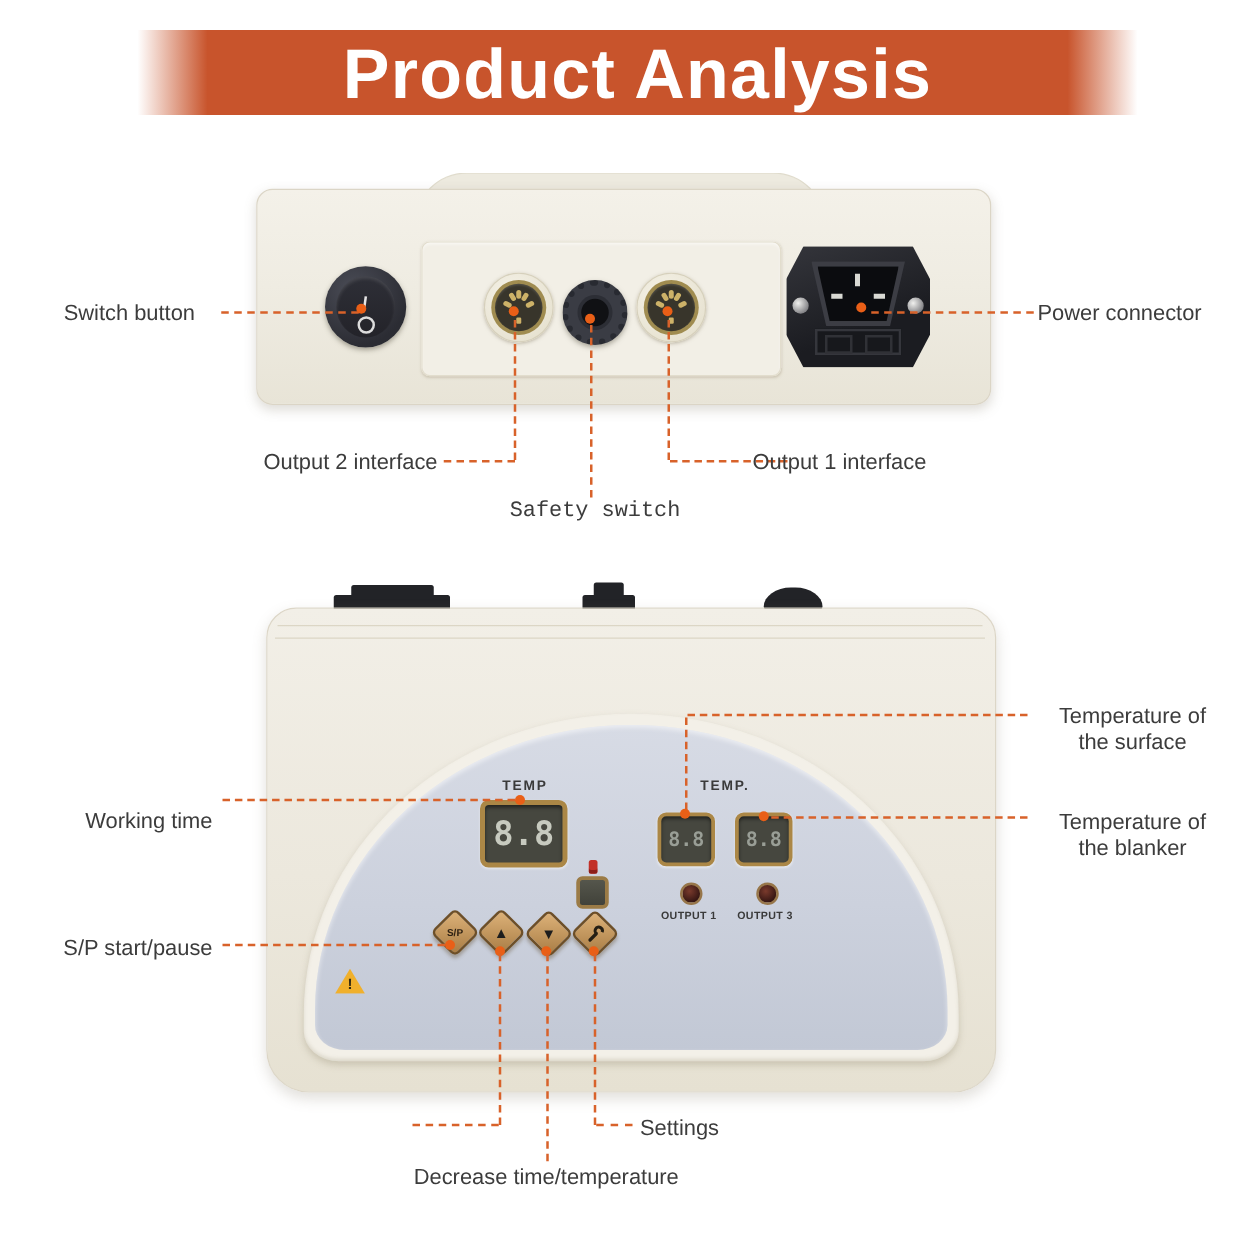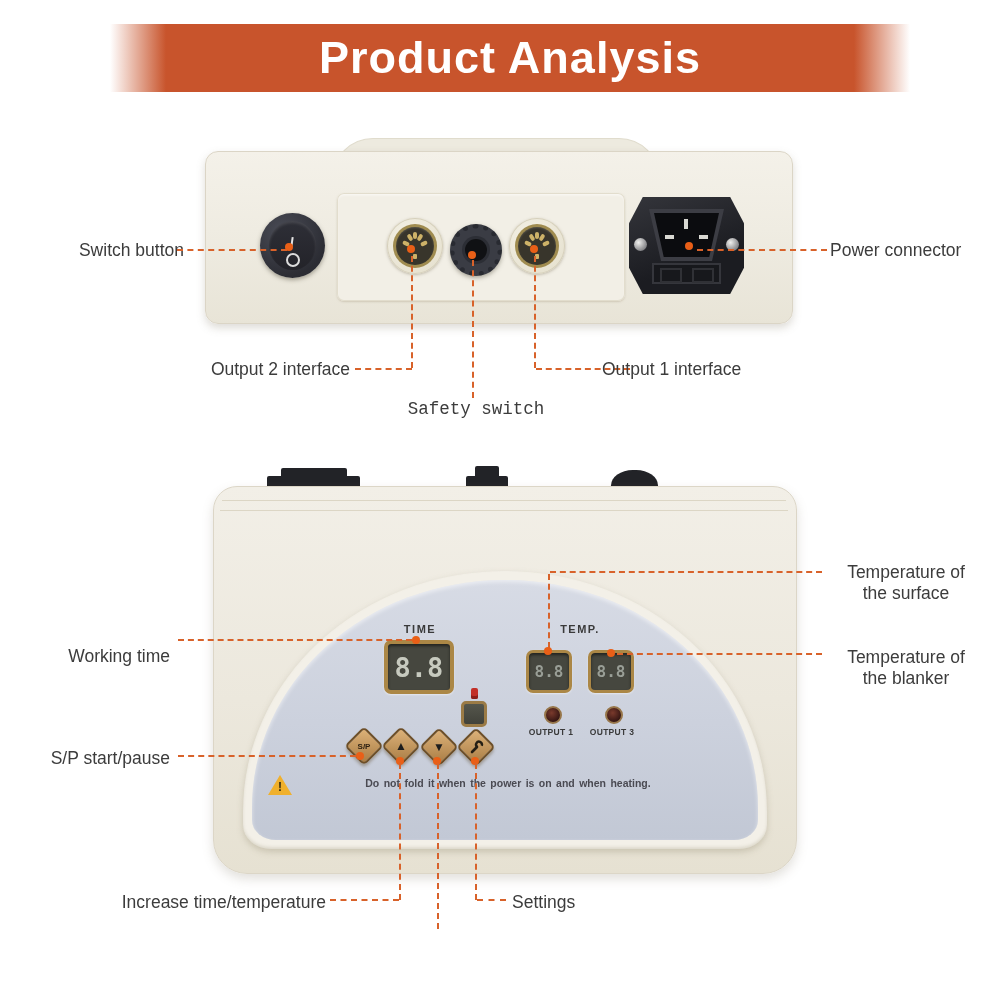--- a/index.html
+++ b/index.html
@@ -3,21 +3,21 @@
 <meta charset="utf-8">
 <style>
   html,body{margin:0;padding:0;background:#ffffff;}
   .canvas{position:relative;width:1000px;height:1000px;background:#fff;overflow:hidden;
           font-family:"Liberation Sans",sans-serif;}
   .abs{position:absolute;}
 
   
   .banner{left:110px;top:24px;width:800px;height:68px;display:flex;align-items:center;justify-content:center;
     background:linear-gradient(90deg,rgba(200,84,44,0) 0%,#c8542c 7%,#c8542c 93%,rgba(200,84,44,0) 100%);}
-  .banner span{color:#fff;font-size:45px;font-weight:bold;letter-spacing:1px;}
+  .banner span{color:#fff;font-size:56px;font-weight:bold;letter-spacing:1px;}
 
   
   .callout{font-size:17.5px;color:#3c3c3c;line-height:21px;}
   .t-right{text-align:right;} .t-center{text-align:center;}
   .hline{border-top:2px dashed #d8622a;height:0;}
   .vline{border-left:2px dashed #d8622a;width:0;}
   .dot{width:8px;height:8px;border-radius:50%;background:#e95f17;}
 
   
   .hump{left:332px;top:138px;width:326px;height:40px;background:#edeadf;border:1px solid #e0dccd;border-bottom:none;
@@ -152,21 +152,21 @@
     <div class="socket"></div>
     <span class="pv"></span>
     <span class="pl"></span>
     <span class="pr"></span>
     <div class="fuse">
         <i class="f1"></i>
         <i class="f2"></i>
       </div>
   </div>
 
-  <div class="abs callout t-right" style="left:44px;top:240px;width:140px;">Switch button</div>
+  <div class="abs callout t-right" style="left:16px;top:240px;width:140px;">Switch button</div>
   <div class="abs hline" style="left:177px;top:249px;width:110px;"></div>
   <div class="abs dot" style="left:285px;top:243px;"></div>
 
   <div class="abs callout" style="left:830px;top:240px;width:165px;">Power connector</div>
   <div class="abs hline" style="left:697px;top:249px;width:130px;"></div>
   <div class="abs dot" style="left:685px;top:242px;"></div>
 
   <div class="abs dot" style="left:407px;top:245px;"></div>
   <div class="abs vline" style="left:411px;top:256px;height:112px;"></div>
   <div class="abs hline" style="left:355px;top:368px;width:57px;"></div>
@@ -187,21 +187,21 @@
   <div class="abs port" style="left:466px;top:476px;width:42px;height:13px;border-radius:2px;"></div>
   <div class="abs port" style="left:611px;top:470px;width:47px;height:19px;border-radius:24px 24px 6px 6px / 17px 17px 4px 4px;"></div>
 
   <div class="abs bbody"></div>
   <div class="abs ridge" style="left:222px;top:500px;width:564px;"></div>
   <div class="abs ridge" style="left:220px;top:510px;width:568px;"></div>
 
   <div class="abs panel-ridge"></div>
   <div class="abs panel"></div>
 
-  <div class="abs small-cap" style="left:384px;top:623px;width:72px;">TIME</div>
+  <div class="abs small-cap" style="left:384px;top:623px;width:72px;">TEMP</div>
   <div class="abs display" style="left:384px;top:640px;width:70px;height:54px;">
     <span class="seg" style="font-size:27px;">8.8</span>
   </div>
 
   <div class="abs small-cap" style="left:544px;top:623px;width:72px;">TEMP.</div>
   <div class="abs display" style="left:526px;top:650px;width:46px;height:43px;border-width:3px;">
     <span class="seg dim" style="font-size:16px;">8.8</span>
   </div>
   <div class="abs display" style="left:588px;top:650px;width:46px;height:43px;border-width:3px;">
     <span class="seg dim" style="font-size:16px;">8.8</span>
@@ -236,21 +236,20 @@
         <circle cx="10" cy="4.6" r="2.9" fill="none" stroke="#241e14" stroke-width="2.4" stroke-dasharray="13 5" transform="rotate(120 10 4.6)"></circle>
         <line x1="3" y1="12" x2="8" y2="7" stroke="#241e14" stroke-width="2.6" stroke-linecap="round"></line>
       </svg>
     </div>
   </div>
 
   <div class="abs warn-tri">
       <b>!</b>
     </div>
   <div class="abs warn">
-    <div>Do not fold it when the power is on and when heating.</div>
   </div>
 
   <div class="abs callout t-right" style="left:28px;top:646px;width:142px;">Working time</div>
   <div class="abs hline" style="left:178px;top:639px;width:234px;"></div>
   <div class="abs dot" style="left:412px;top:636px;"></div>
 
   <div class="abs callout t-center" style="left:820px;top:562px;width:172px;">
     <div>Temperature of</div>
     <div>the surface</div>
   </div>
@@ -265,23 +264,23 @@
   <div class="abs hline" style="left:617px;top:653px;width:205px;"></div>
   <div class="abs dot" style="left:607px;top:649px;"></div>
 
   <div class="abs callout t-right" style="left:28px;top:748px;width:142px;">S/P start/pause</div>
   <div class="abs hline" style="left:178px;top:755px;width:178px;"></div>
   <div class="abs dot" style="left:356px;top:752px;"></div>
 
   <div class="abs dot" style="left:396px;top:757px;"></div>
   <div class="abs vline" style="left:399px;top:763px;height:137px;"></div>
   <div class="abs hline" style="left:330px;top:899px;width:69px;"></div>
-  <div class="abs callout t-right" style="left:110px;top:892px;width:216px;">Increase time/temperature</div>
 
   <div class="abs dot" style="left:471px;top:757px;"></div>
   <div class="abs vline" style="left:475px;top:763px;height:137px;"></div>
   <div class="abs hline" style="left:477px;top:899px;width:29px;"></div>
   <div class="abs callout" style="left:512px;top:892px;width:110px;">Settings</div>
 
   <div class="abs dot" style="left:433px;top:757px;"></div>
   <div class="abs vline" style="left:437px;top:763px;height:166px;"></div>
+  <div class="abs callout t-center" style="left:310px;top:931px;width:254px;">Decrease time/temperature</div>
 
 </div>
 
 </body></html>

